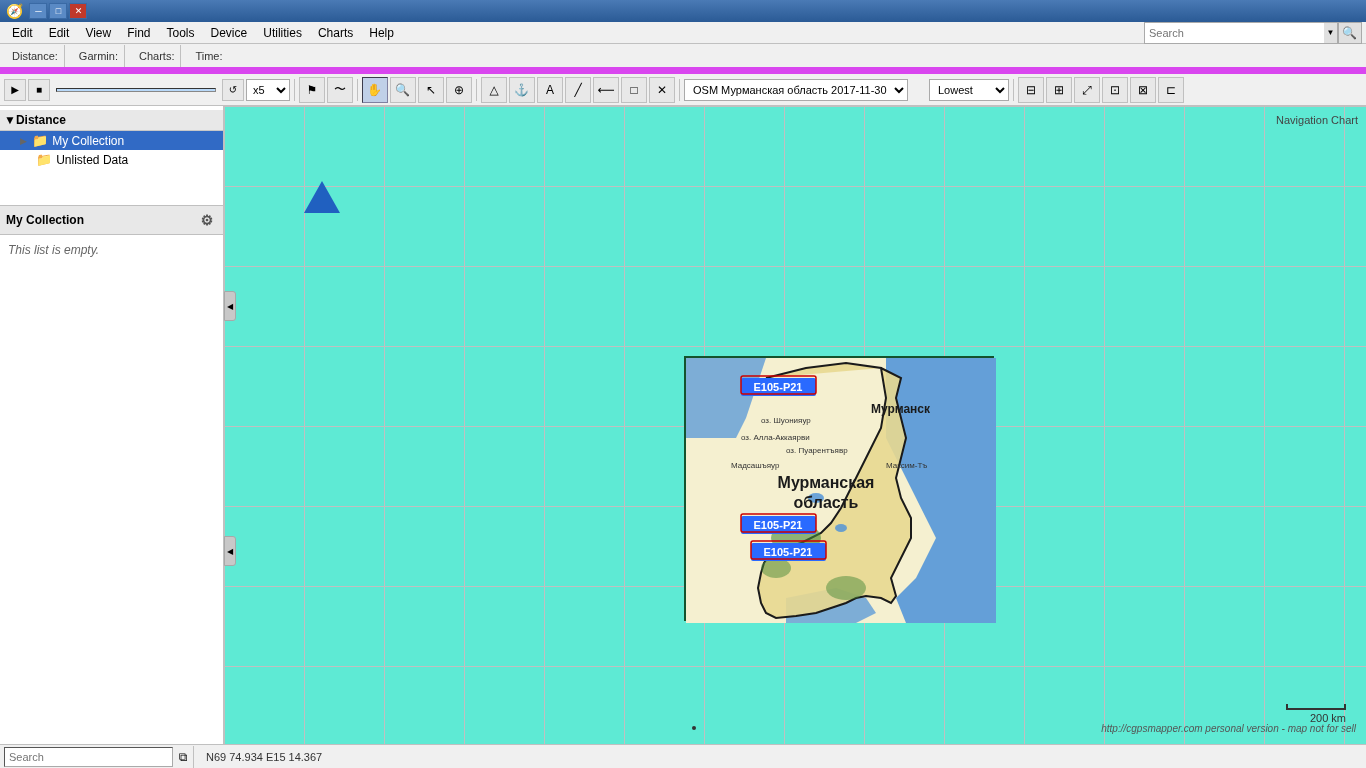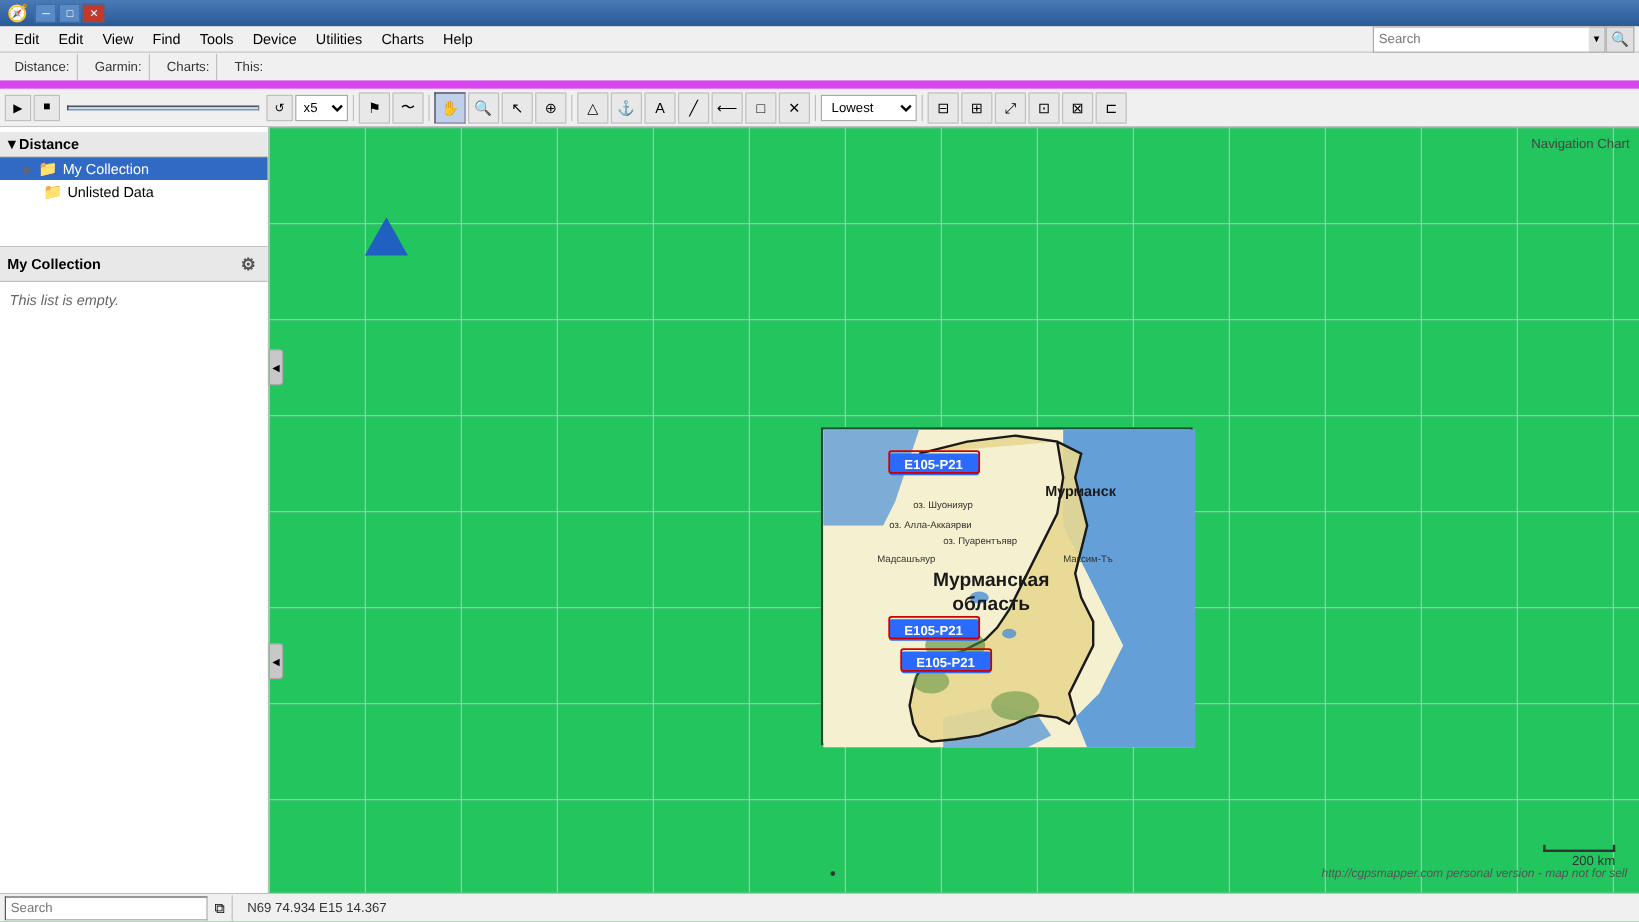--- a/index.html
+++ b/index.html
@@ -154,20 +154,21 @@
       padding: 0 4px;
       min-width: 200px;
     }
     .quality-dropdown {
       height: 22px;
       border: 1px solid #aaa;
       background: white;
       font-size: 11px;
       padding: 0 4px;
       min-width: 80px;
+      margin-left: 19px;
     }
 
     
     #main {
       display: flex;
       height: calc(768px - 22px - 22px - 30px - 32px - 24px);
     }
 
     
     #left-panel {
@@ -239,21 +240,21 @@
       background: white;
       padding: 8px;
       font-size: 12px;
       color: #666;
       font-style: italic;
     }
 
     
     #map-area {
       flex: 1;
-      background: #22c55e;
+      background: #5eead4;
       position: relative;
       overflow: hidden;
     }
 
     
     .map-grid {
       position: absolute;
       top: 0; left: 0;
       width: 100%; height: 100%;
       background-image: 
@@ -414,21 +415,21 @@
   </div>
 </div>
 
 <div id="toolbar1">
   <span class="tb-label">Distance:</span>
   <div class="toolbar-sep"></div>
   <span class="tb-label">Garmin:</span>
   <div class="toolbar-sep"></div>
   <span class="tb-label">Charts:</span>
   <div class="toolbar-sep"></div>
-  <span class="tb-label">This:</span>
+  <span class="tb-label">Time:</span>
 </div>
 
 <div id="toolbar2">
 
   <div class="playback-btn">▶</div>
   <div class="playback-btn">■</div>
   <div class="playback-slider"></div>
   <div class="playback-btn">↺</div>
   <select class="speed-select">
     <option>x5</option>
@@ -452,20 +453,23 @@
 
   <div class="tb2-btn" title="Route">△</div>
   <div class="tb2-btn" title="Anchor">⚓</div>
   <div class="tb2-btn" title="Text">A</div>
   <div class="tb2-btn" title="Line">╱</div>
   <div class="tb2-btn" title="Ruler">⟵</div>
   <div class="tb2-btn" title="Area">□</div>
   <div class="tb2-btn" title="Delete">✕</div>
   <div class="toolbar-sep"></div>
 
+  <select class="map-dropdown">
+    <option selected="">OSM Мурманская область 2017-11-30</option>
+  </select>
   <select class="quality-dropdown">
     <option selected="">Lowest</option>
     <option>Low</option>
     <option>Normal</option>
     <option>High</option>
     <option>Highest</option>
   </select>
   <div class="toolbar-sep"></div>
 
   <div class="tb2-btn">⊟</div>

